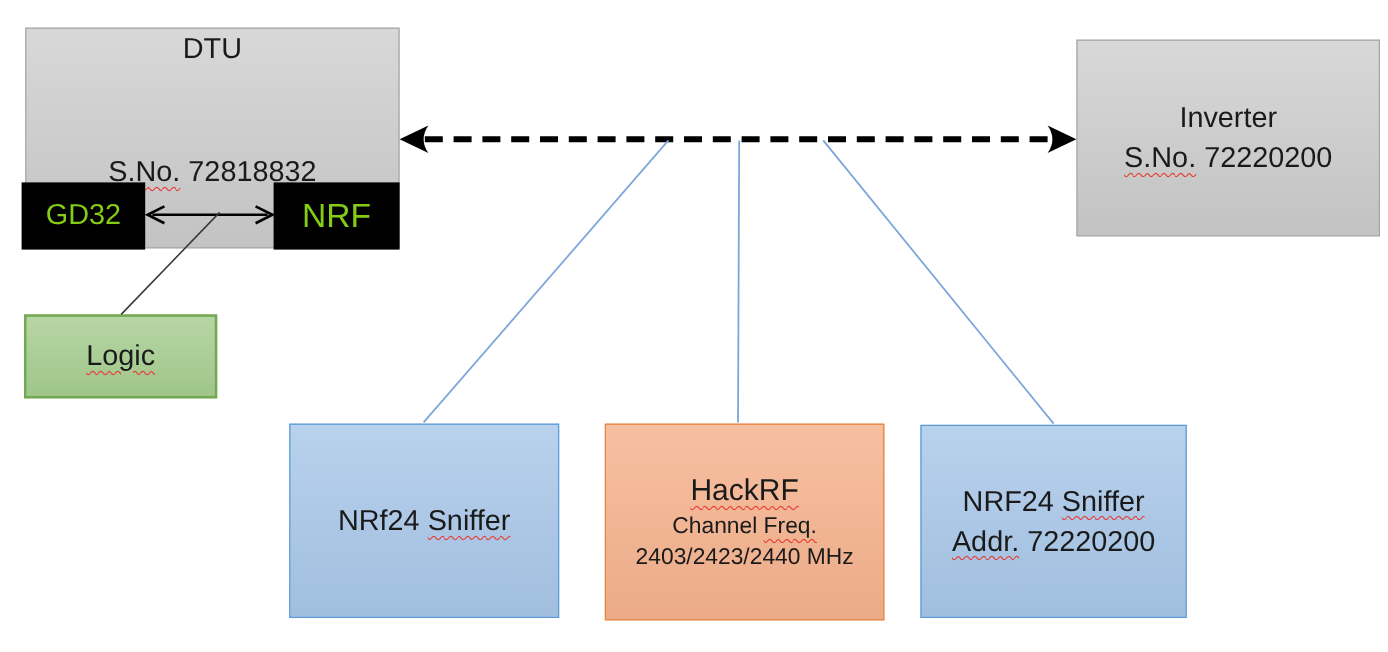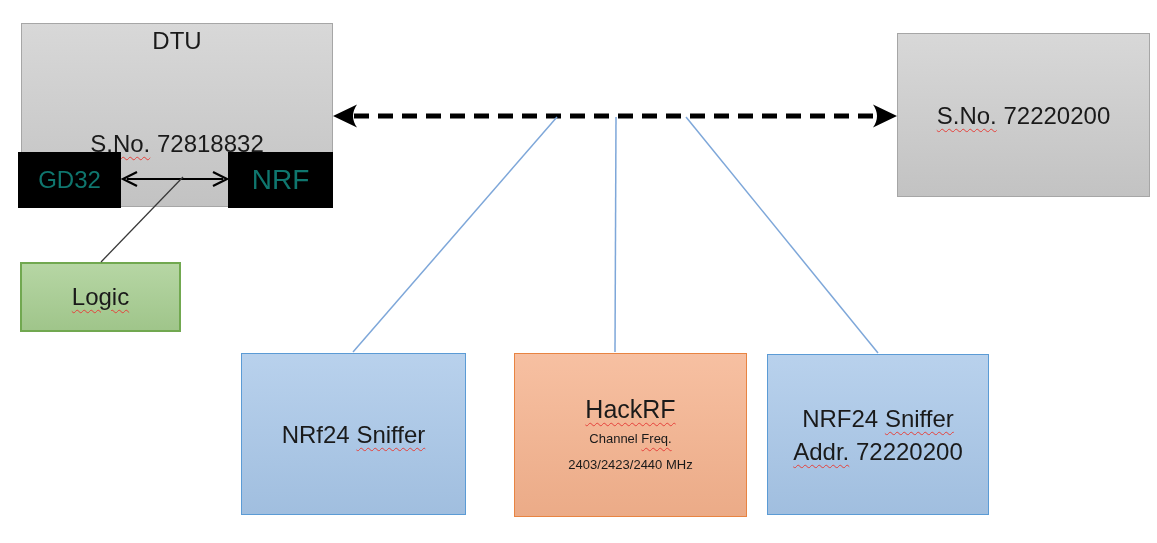--- a/index.html
+++ b/index.html
@@ -25,58 +25,58 @@
     text-align: center;
     color: #1a1a1a;
   }
   .box.gray {
     background-color: var(--box-gray-fill);
     background-image: linear-gradient(rgba(255,255,255,0.22), rgba(0,0,0,0.05));
     border: 1px solid var(--box-gray-border);
   }
   .box.black {
     background: var(--box-black-fill);
-    color: #0f766e;
+    color: #84cc16;
   }
   .box.green {
     background-color: var(--box-green-fill);
     background-image: linear-gradient(rgba(255,255,255,0.18), rgba(0,0,0,0.04));
     border: 2px solid var(--box-green-border);
   }
   .box.blue {
     background-color: var(--box-blue-fill);
     background-image: linear-gradient(rgba(255,255,255,0.20), rgba(0,0,0,0.04));
     border: 1.5px solid var(--box-blue-border);
   }
   .box.orange {
     background-color: var(--box-orange-fill);
     background-image: linear-gradient(rgba(255,255,255,0.18), rgba(0,0,0,0.04));
     border: 1.5px solid var(--box-orange-border);
   }
   .t.lg  { font-size: 24px; line-height: 33px; white-space: nowrap; }
-  .t.md  { font-size: 13px; line-height: 26px; white-space: nowrap; }
+  .t.md  { font-size: 19px; line-height: 26px; white-space: nowrap; }
   .t.hrf { font-size: 25px; line-height: 34px; white-space: nowrap; }
 
   
   .sq {
     text-decoration-line: underline;
     text-decoration-style: wavy;
     text-decoration-color: var(--spellcheck-red);
     text-decoration-thickness: 1px;
     text-underline-offset: 4px;
   }
 
   
   .dtu       { left: 21px;  top: 23px;  width: 312px; height: 184px; padding-bottom: 46px; justify-content: space-between; }
   .gd32      { left: 18px;  top: 152px; width: 103px; height: 56px; font-size: 24px; }
   .nrfchip   { left: 228px; top: 152px; width: 105px; height: 56px; font-size: 28px; }
   .logic     { left: 20px;  top: 262px; width: 161px; height: 70px; font-size: 24px; text-align: right; }
   .inverter  { left: 897px; top: 33px;  width: 253px; height: 164px; }
   .sniffer-l { left: 241px; top: 353px; width: 225px; height: 162px; }
-  .hackrf    { left: 504px; top: 353px; width: 233px; height: 164px; margin-left: 10px; }
+  .hackrf    { left: 504px; top: 353px; width: 233px; height: 164px; }
   .sniffer-r { left: 767px; top: 354px; width: 222px; height: 161px; }
 
   svg.overlay {
     position: absolute;
     left: 0; top: 0;
     width: 1157px; height: 543px;
     pointer-events: none;
   }
   .dash-line   { stroke: var(--arrow-black); stroke-width: 5;   stroke-dasharray: 15 9; fill: none; }
   .dash-head   { fill: var(--arrow-black); }
@@ -104,20 +104,21 @@
 
   <div class="box black nrfchip">
     <span>NRF</span>
   </div>
 
   <div class="box green logic">
     <span class="sq">Logic</span>
   </div>
 
   <div class="box gray inverter">
+    <div class="t lg">Inverter</div>
     <div class="t lg">
       <span class="sq">S.No.</span>
       <span>72220200</span>
     </div>
   </div>
 
   <div class="box blue sniffer-l">
     <div class="t lg">
       <span>NRf24</span>
       <span class="sq">Sniffer</span>

